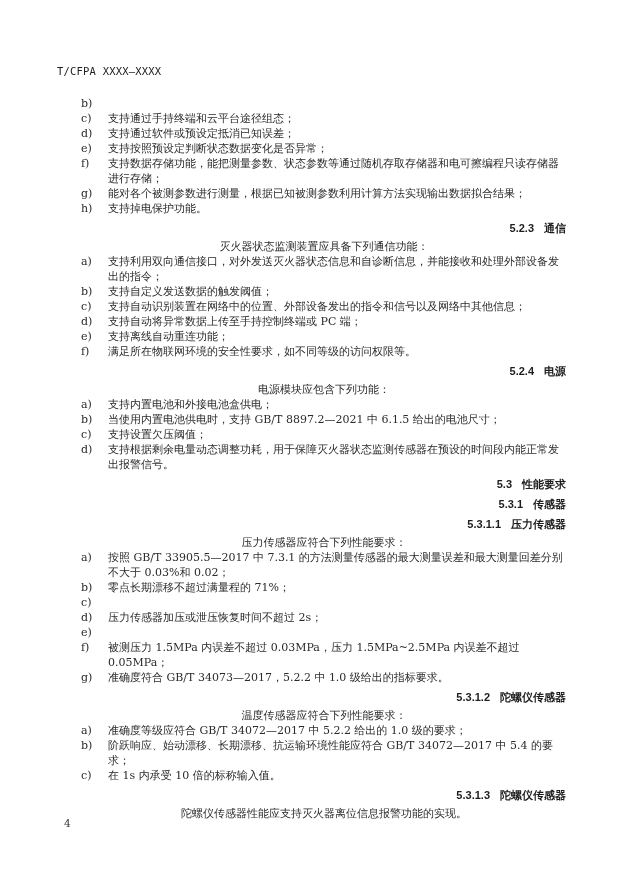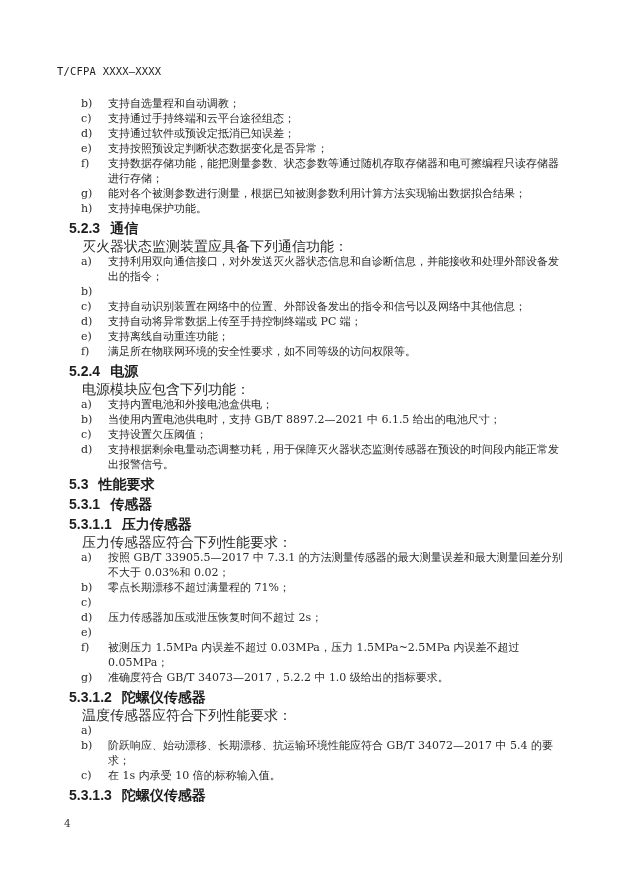--- a/index.html
+++ b/index.html
@@ -18,43 +18,45 @@
     font-family: "DejaVu Sans Mono", "Liberation Mono", monospace;
     font-size: 10.5px;
     line-height: 15px;
     letter-spacing: 0.2px;
     margin-bottom: 17px;
     color: #222;
   }
   .para {
     margin: 0;
     padding-left: 25px;
-    font-size: 14px;
-    line-height: 15px;
+    font-size: 11px;
+    line-height: 15px;
+    text-align: center;
   }
   .list { margin: 0; }
   .li {
     display: flex;
     font-size: 11px;
     line-height: 15px;
   }
   .li-label {
     flex: none;
     width: 27px;
     padding-left: 24px;
   }
   .li-text { flex: 1; }
   .heading {
     display: flex;
-    margin: 5px 0 3px 12px;
+    margin: 5px 0 3px 6px;
     font-family: "Liberation Sans", "DejaVu Sans", sans-serif;
     font-weight: bold;
-    font-size: 14px;
+    font-size: 11px;
     line-height: 15px;
     color: #1d1d1d;
+    justify-content: flex-end;
   }
   .h-num { margin-right: 10px; }
   .page-number {
     position: absolute;
     left: 64px;
     top: 816px;
     font-size: 10.5px;
     line-height: 14px;
     color: #333;
   }
@@ -64,21 +66,20 @@
 
 <div class="page">
 
   <div class="doc-header">T/CFPA XXXX—XXXX</div>
 
   <main>
 
     <div class="list">
       <div class="li">
         <span class="li-label">b)</span>
-        <span class="li-text">支持自选量程和自动调教；</span>
       </div>
       <div class="li">
         <span class="li-label">c)</span>
         <span class="li-text">支持通过手持终端和云平台途径组态；</span>
       </div>
       <div class="li">
         <span class="li-label">d)</span>
         <span class="li-text">支持通过软件或预设定抵消已知误差；</span>
       </div>
       <div class="li">
@@ -106,20 +107,21 @@
 
     <p class="para">灭火器状态监测装置应具备下列通信功能：</p>
 
     <div class="list">
       <div class="li">
         <span class="li-label">a)</span>
         <span class="li-text">支持利用双向通信接口，对外发送灭火器状态信息和自诊断信息，并能接收和处理外部设备发出的指令；</span>
       </div>
       <div class="li">
         <span class="li-label">b)</span>
+        <span class="li-text">支持自定义发送数据的触发阈值；</span>
       </div>
       <div class="li">
         <span class="li-label">c)</span>
         <span class="li-text">支持自动识别装置在网络中的位置、外部设备发出的指令和信号以及网络中其他信息；</span>
       </div>
       <div class="li">
         <span class="li-label">d)</span>
         <span class="li-text">支持自动将异常数据上传至手持控制终端或 PC 端；</span>
       </div>
       <div class="li">
@@ -205,34 +207,36 @@
     <h3 class="heading">
       <span class="h-num">5.3.1.2</span>
       <span class="h-title">陀螺仪传感器</span>
     </h3>
 
     <p class="para">温度传感器应符合下列性能要求：</p>
 
     <div class="list">
       <div class="li">
         <span class="li-label">a)</span>
+        <span class="li-text">准确度等级应符合 GB/T 34072—2017 中 5.2.2 给出的 1.0 级的要求；</span>
       </div>
       <div class="li">
         <span class="li-label">b)</span>
         <span class="li-text">阶跃响应、始动漂移、长期漂移、抗运输环境性能应符合 GB/T 34072—2017 中 5.4 的要求；</span>
       </div>
       <div class="li">
         <span class="li-label">c)</span>
         <span class="li-text">在 1s 内承受 10 倍的标称输入值。</span>
       </div>
     </div>
 
     <h3 class="heading">
       <span class="h-num">5.3.1.3</span>
       <span class="h-title">陀螺仪传感器</span>
     </h3>
 
+    <p class="para">陀螺仪传感器性能应支持灭火器离位信息报警功能的实现。</p>
 
   </main>
 
   <div class="page-number">4</div>
 
 </div>
 
 </body></html>

